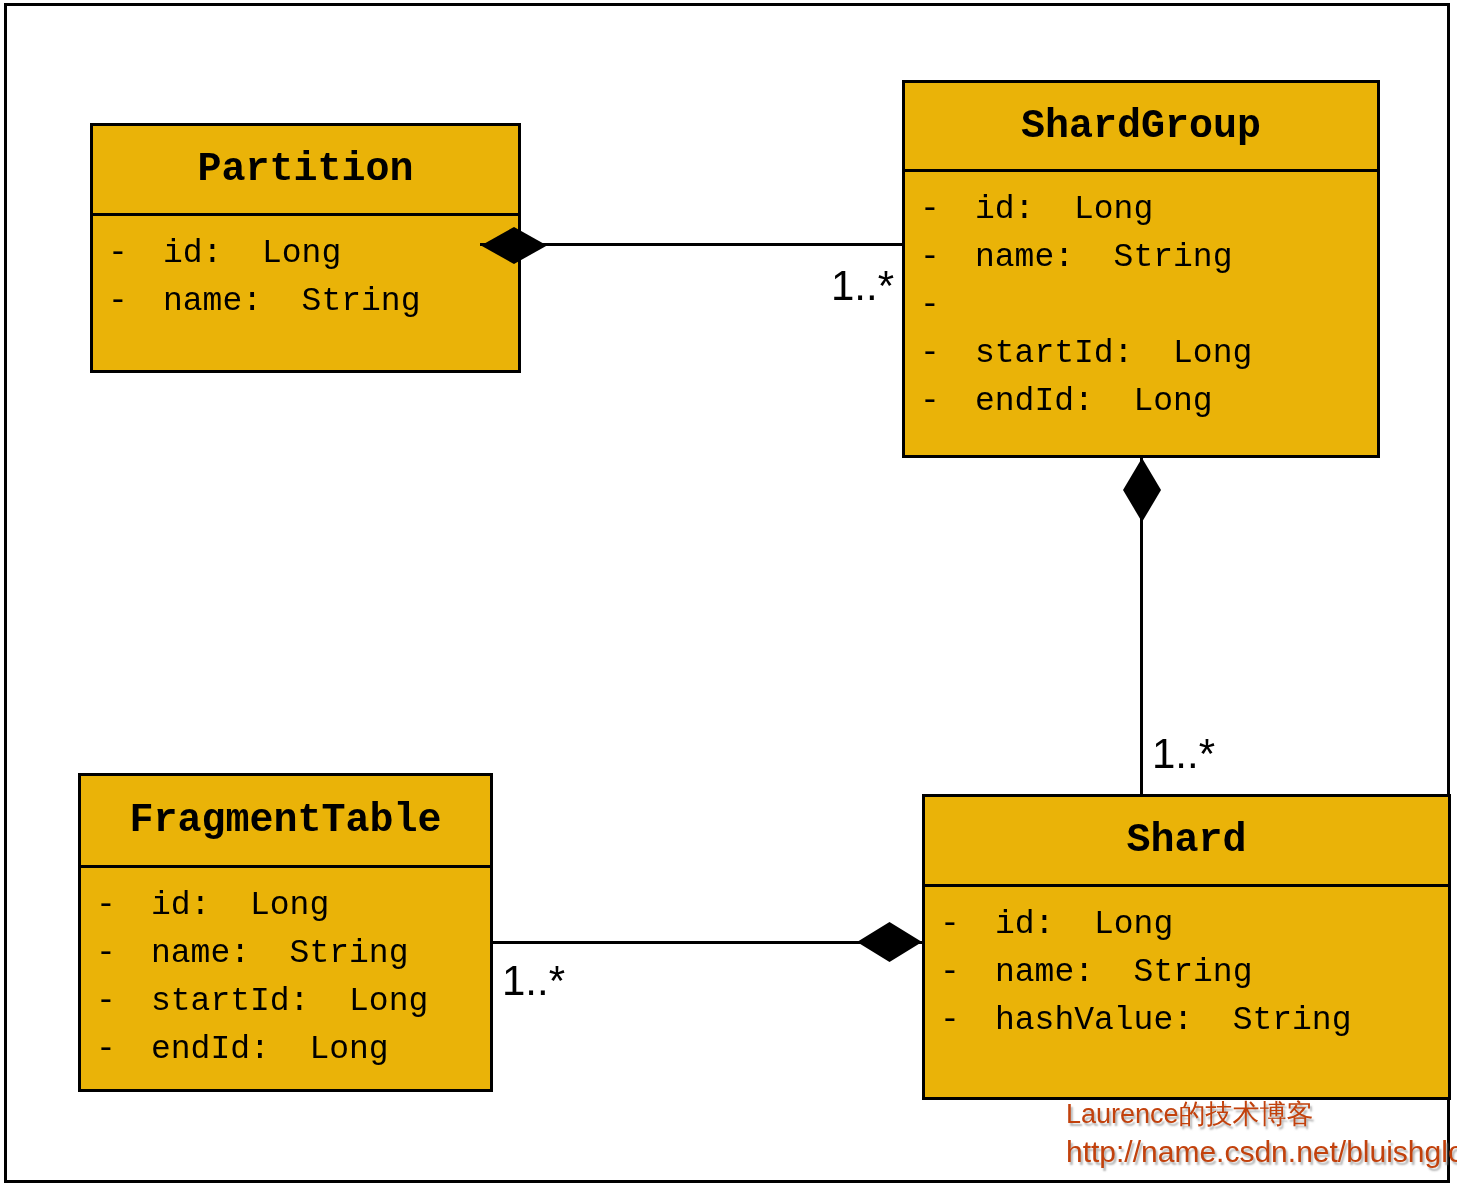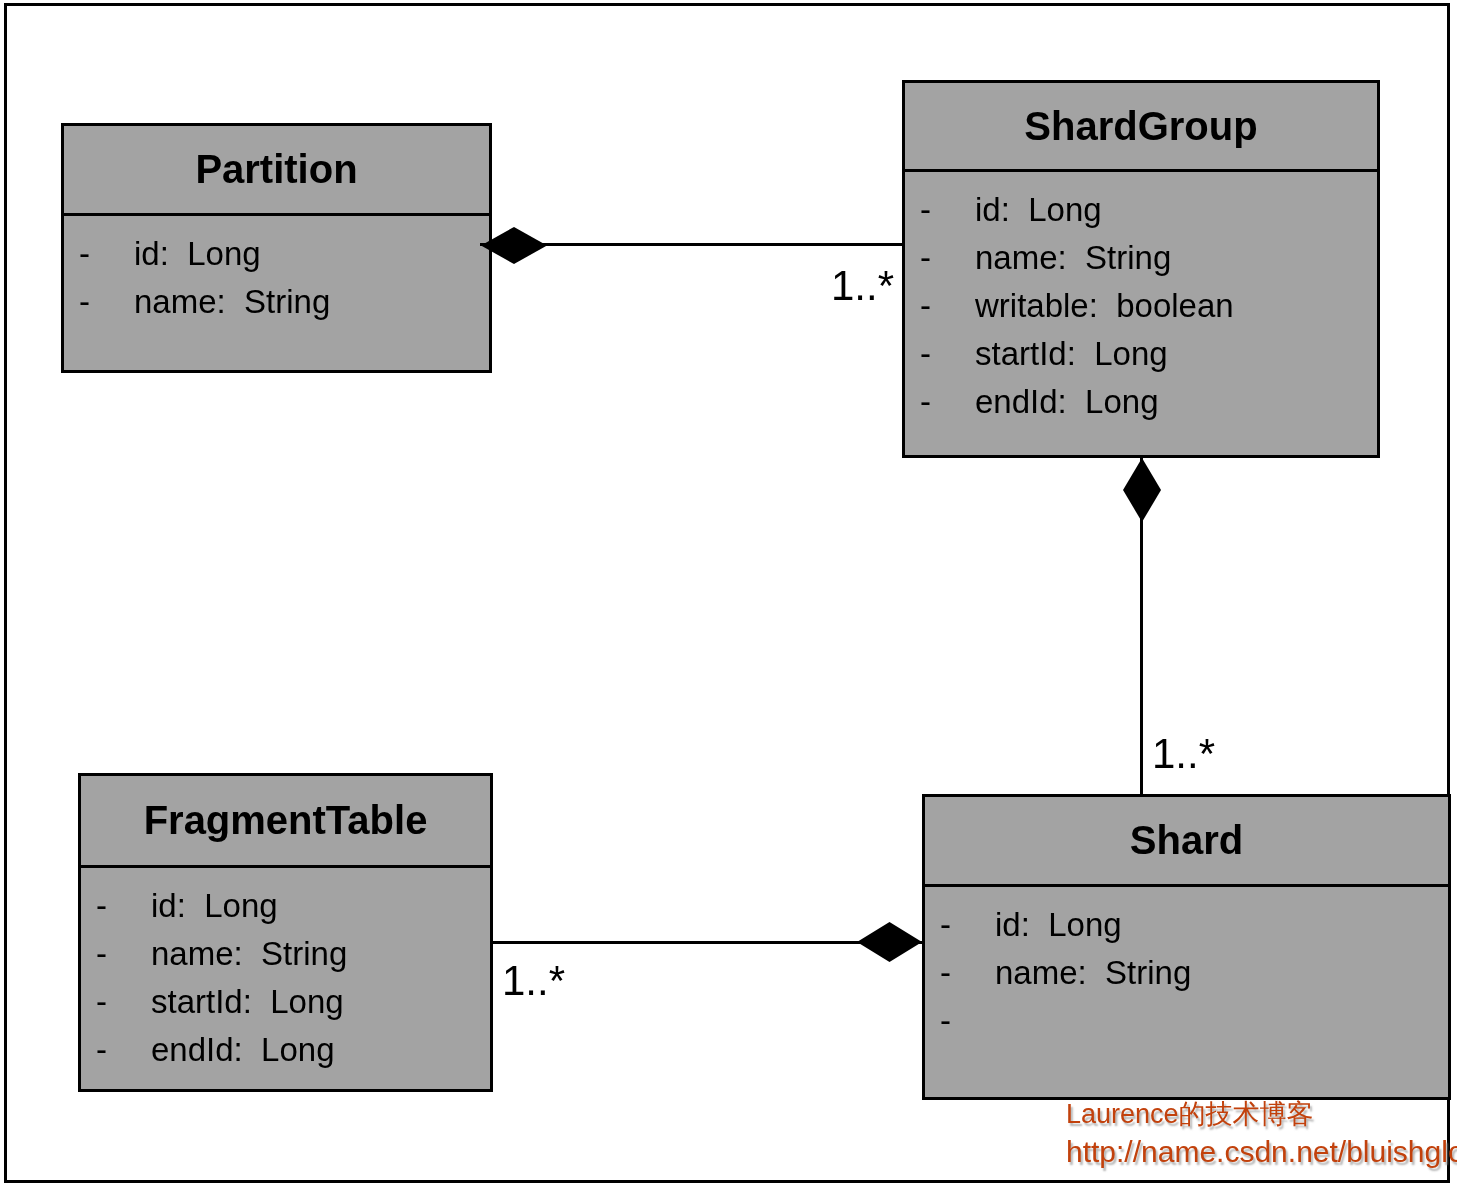--- a/index.html
+++ b/index.html
@@ -22,22 +22,23 @@
     top: 3px;
     width: 1446px;
     height: 1180px;
     border: 3px solid #000000;
     box-sizing: border-box;
   }
   
   .uml-class {
     position: absolute;
     border: 3px solid #000000;
-    background: #a3a3a3;
-    box-sizing: border-box;
+    background: #eab308;
+    box-sizing: border-box;
+    font-family: Liberation Mono, monospace;
   }
   .uml-title {
     display: flex;
     align-items: center;
     justify-content: center;
     font-weight: bold;
     font-size: 40px;
     border-bottom: 3px solid #000000;
     box-sizing: border-box;
   }
@@ -53,21 +54,21 @@
   .attr .dash {
     width: 70px;
     padding-left: 15px;
     box-sizing: border-box;
     flex: 0 0 70px;
   }
   .attr .attr-text {
     white-space: pre;
   }
   
-  .box-partition      { left: 61px;  top: 123px; width: 431px; height: 250px; }
+  .box-partition      { left: 90px;  top: 123px; width: 431px; height: 250px; }
   .box-partition      .uml-title { height: 90px; }
   .box-shardgroup     { left: 902px; top: 80px;  width: 478px; height: 378px; }
   .box-shardgroup     .uml-title { height: 89px; }
   .box-fragmenttable  { left: 78px;  top: 773px; width: 415px; height: 319px; }
   .box-fragmenttable  .uml-title { height: 92px; }
   .box-shard          { left: 922px; top: 794px; width: 529px; height: 306px; }
   .box-shard          .uml-title { height: 90px; }
   
   .line {
     position: absolute;
@@ -136,21 +137,20 @@
       <div class="attr">
         <span class="dash">-</span>
         <span class="attr-text">id:  Long</span>
       </div>
       <div class="attr">
         <span class="dash">-</span>
         <span class="attr-text">name:  String</span>
       </div>
       <div class="attr">
         <span class="dash">-</span>
-        <span class="attr-text">writable:  boolean</span>
       </div>
       <div class="attr">
         <span class="dash">-</span>
         <span class="attr-text">startId:  Long</span>
       </div>
       <div class="attr">
         <span class="dash">-</span>
         <span class="attr-text">endId:  Long</span>
       </div>
     </div>
@@ -184,20 +184,21 @@
       <div class="attr">
         <span class="dash">-</span>
         <span class="attr-text">id:  Long</span>
       </div>
       <div class="attr">
         <span class="dash">-</span>
         <span class="attr-text">name:  String</span>
       </div>
       <div class="attr">
         <span class="dash">-</span>
+        <span class="attr-text">hashValue:  String</span>
       </div>
     </div>
   </div>
 
   <div class="line line-p-sg"></div>
   <div class="diamond diamond-p"></div>
   <div class="mult mult-1">1..*</div>
 
   <div class="line line-sg-s"></div>
   <div class="diamond diamond-sg"></div>

